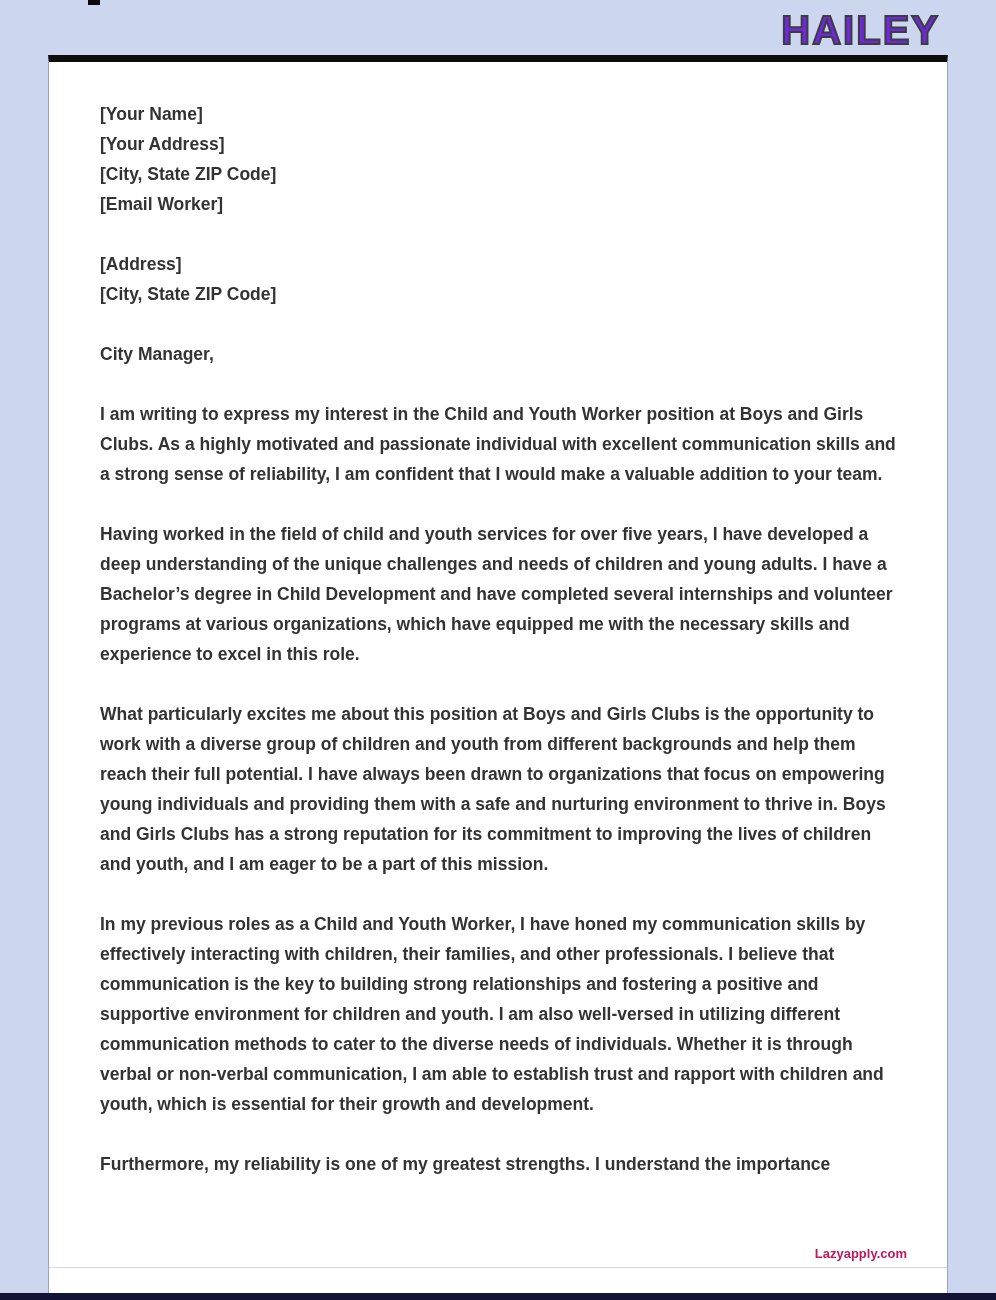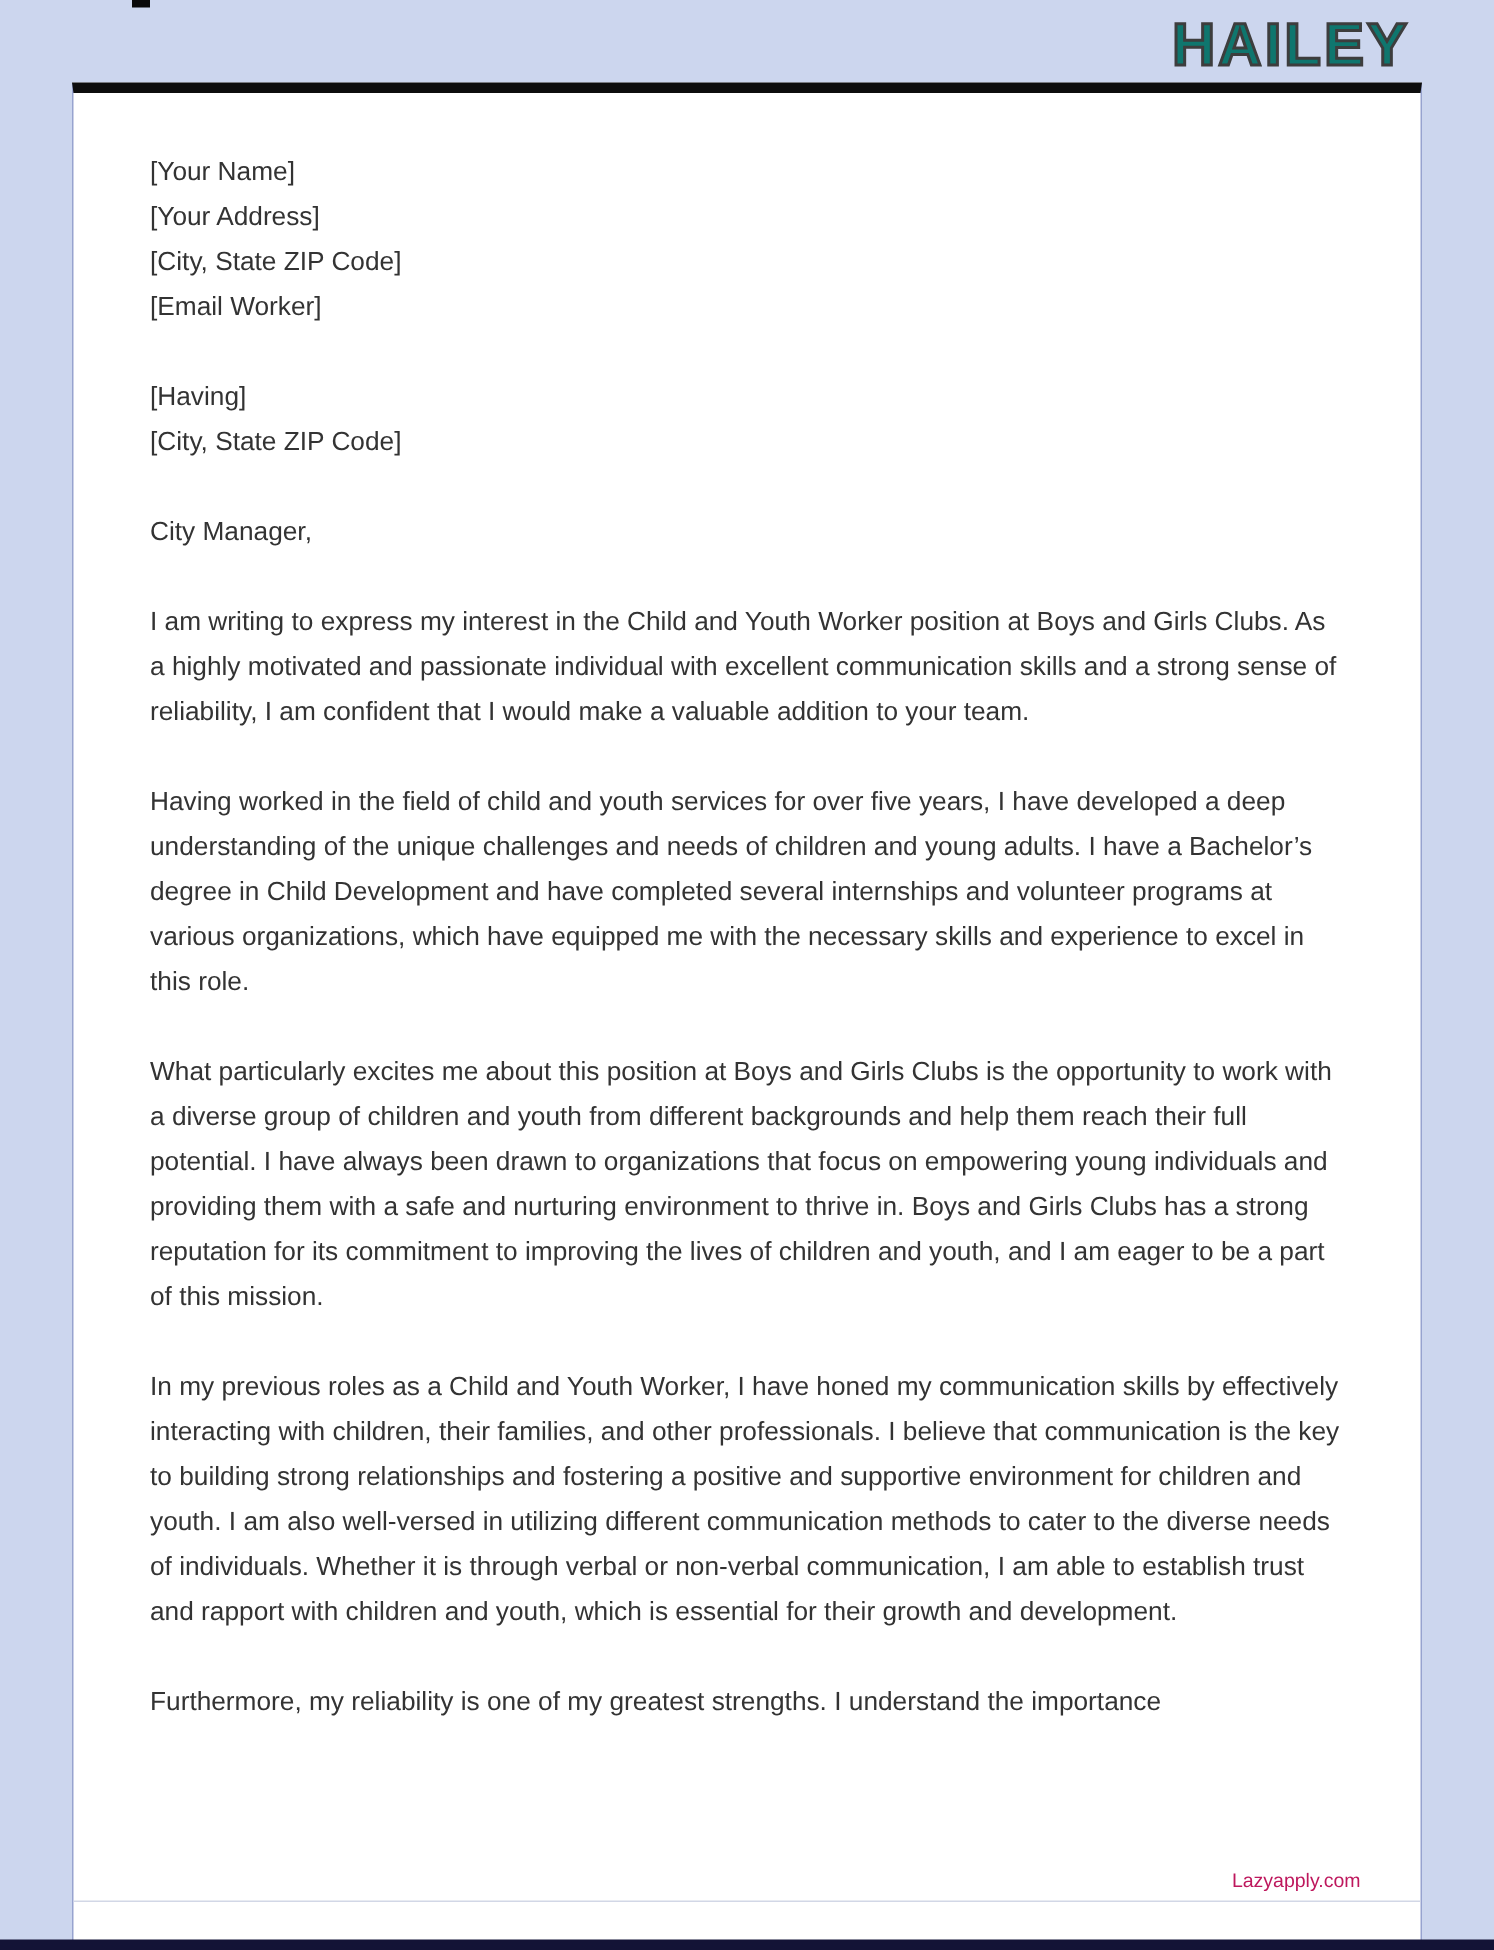--- a/index.html
+++ b/index.html
@@ -4,21 +4,21 @@
 <style>
   :root {
     --page-bg: #ccd6ee;
     --paper: #ffffff;
     --paper-border: #97a3cf;
     --top-bar: #0d0d0d;
     --bottom-bar: #131336;
     --text: #333333;
     --logo-outline: #3d3d3d;
   }
-  * { box-sizing: border-box; }
+  * { box-sizing: border-box; font-weight: bold; }
   html, body { margin: 0; padding: 0; }
   body {
     width: 996px;
     height: 1300px;
     position: relative;
     overflow: hidden;
     background: var(--page-bg);
     font-family: "Liberation Sans", "DejaVu Sans", sans-serif;
   }
   .artifact {
@@ -27,21 +27,21 @@
     width: 12px; height: 5px;
     background: #0a0a0a;
   }
   .logo {
     position: absolute;
     top: 10px;
     right: 56px;
     font-size: 40px;
     font-weight: 700;
     letter-spacing: 2px;
-    color: #0f766e;
+    color: #6d28d9;
     -webkit-text-stroke: 2px var(--logo-outline);
     text-stroke: 2px var(--logo-outline);
     line-height: 1;
     user-select: none;
   }
   .doc {
     position: absolute;
     left: 48px;
     top: 55px;
     width: 900px;
@@ -96,21 +96,21 @@
   <div class="doc-content">
 
     <div class="block">
       <div class="line">[Your Name]</div>
       <div class="line">[Your Address]</div>
       <div class="line">[City, State ZIP Code]</div>
       <div class="line">[Email Worker]</div>
     </div>
 
     <div class="block">
-      <div class="line">[Having]</div>
+      <div class="line">[Address]</div>
       <div class="line">[City, State ZIP Code]</div>
     </div>
 
     <div class="line">City Manager,</div>
 
     <p class="para">I am writing to express my interest in the Child and Youth Worker position at Boys and Girls Clubs. As a highly motivated and passionate individual with excellent communication skills and a strong sense of reliability, I am confident that I would make a valuable addition to your team.</p>
     <p class="para">Having worked in the field of child and youth services for over five years, I have developed a deep understanding of the unique challenges and needs of children and young adults. I have a Bachelor’s degree in Child Development and have completed several internships and volunteer programs at various organizations, which have equipped me with the necessary skills and experience to excel in this role.</p>
     <p class="para">What particularly excites me about this position at Boys and Girls Clubs is the opportunity to work with a diverse group of children and youth from different backgrounds and help them reach their full potential. I have always been drawn to organizations that focus on empowering young individuals and providing them with a safe and nurturing environment to thrive in. Boys and Girls Clubs has a strong reputation for its commitment to improving the lives of children and youth, and I am eager to be a part of this mission.</p>
     <p class="para">In my previous roles as a Child and Youth Worker, I have honed my communication skills by effectively interacting with children, their families, and other professionals. I believe that communication is the key to building strong relationships and fostering a positive and supportive environment for children and youth. I am also well-versed in utilizing different communication methods to cater to the diverse needs of individuals. Whether it is through verbal or non-verbal communication, I am able to establish trust and rapport with children and youth, which is essential for their growth and development.</p>
     <p class="para">Furthermore, my reliability is one of my greatest strengths. I understand the importance</p>

